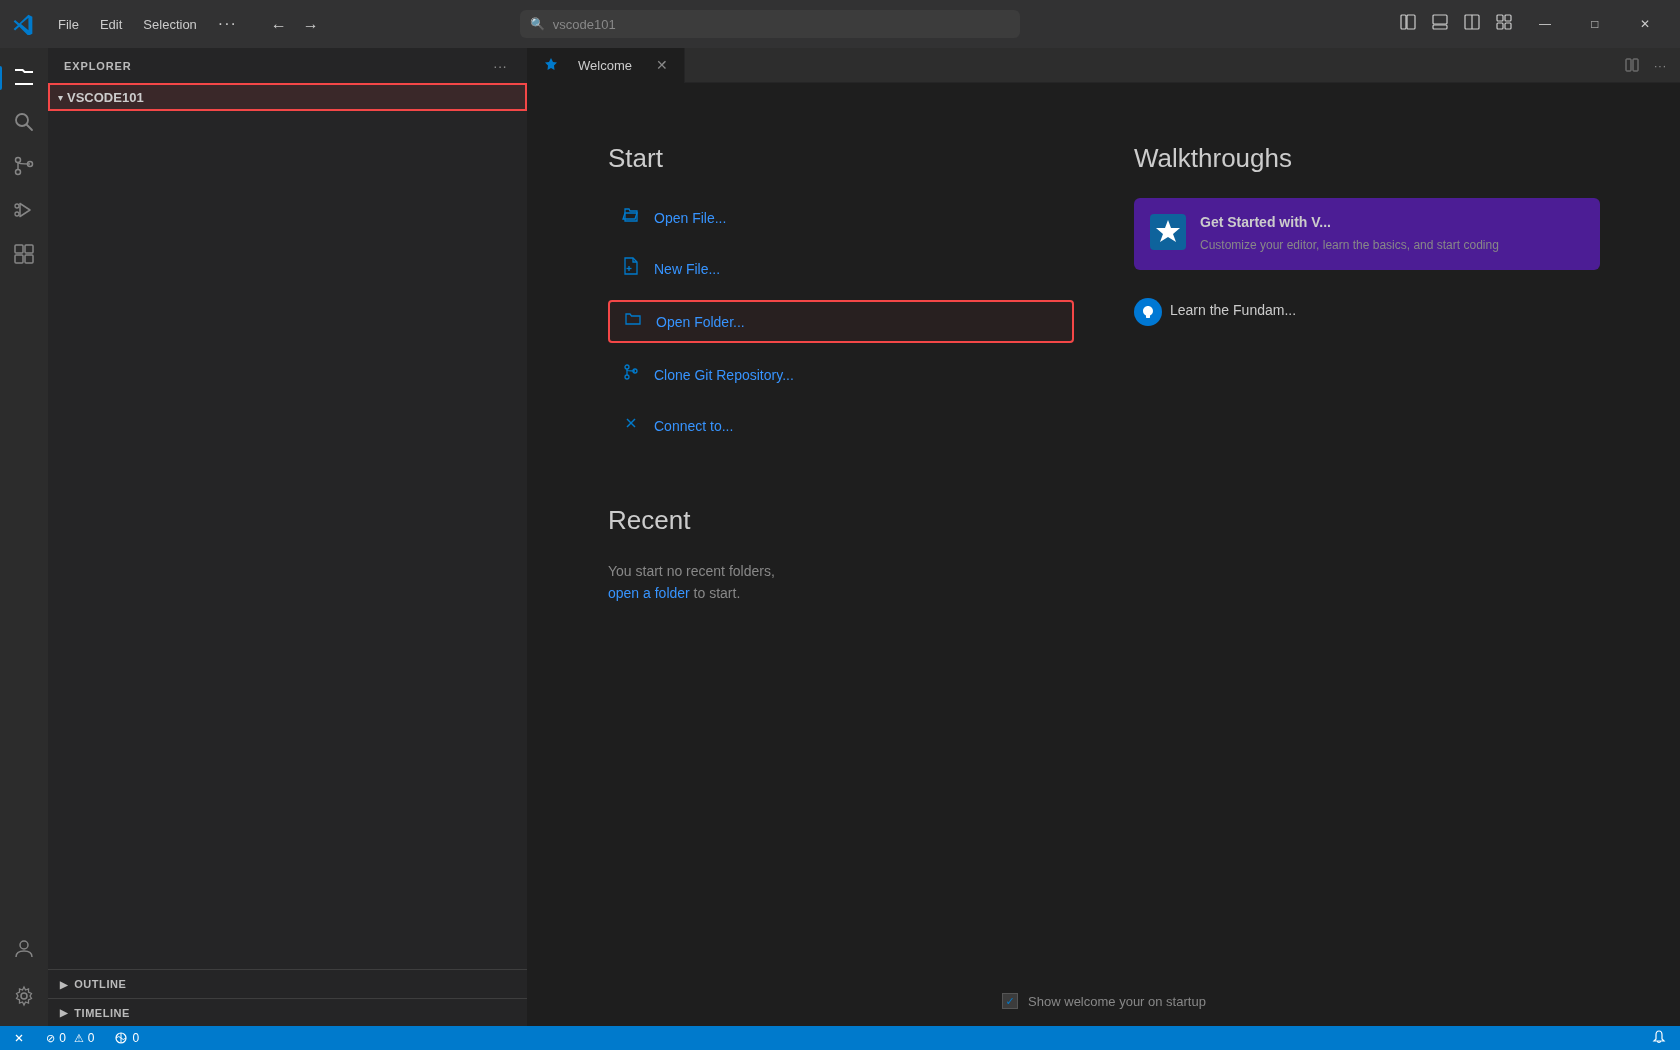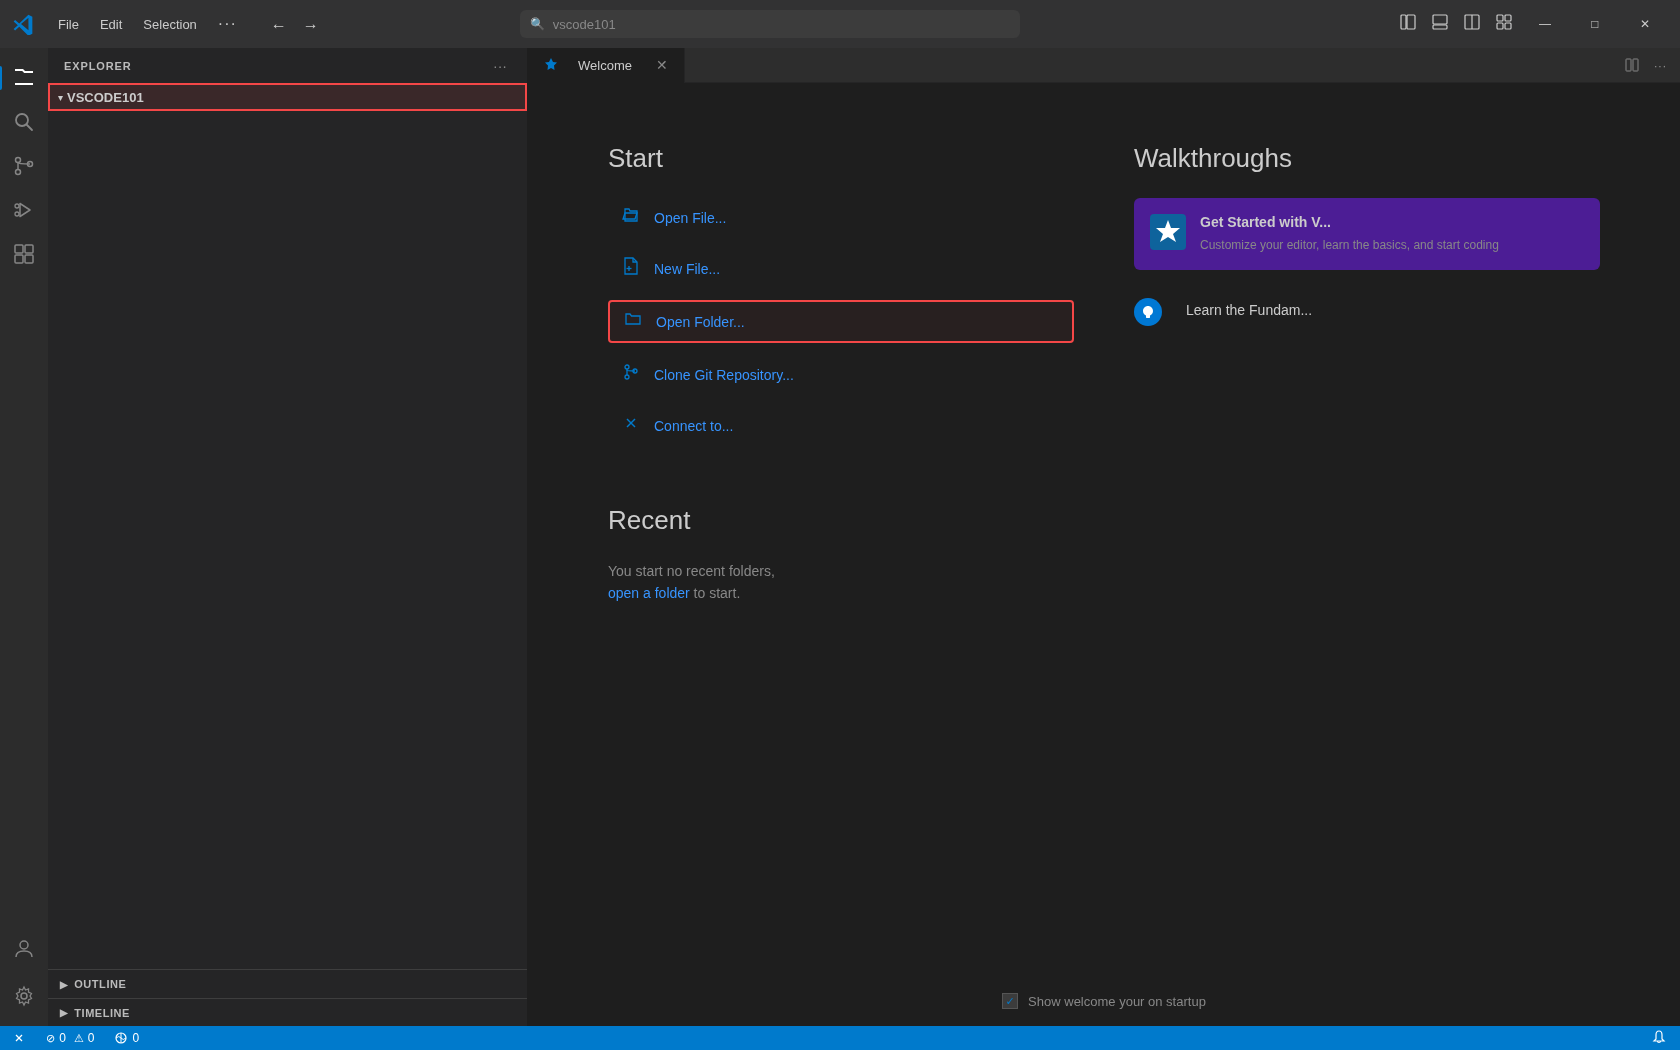--- a/index.html
+++ b/index.html
@@ -407,21 +407,21 @@
       align-items: center;
       justify-content: center;
       color: white;
       font-size: 14px;
       flex-shrink: 0;
       margin-top: 4px;
     }
 
     .walkthrough-learn {
       display: flex;
-      gap: 24px;
+      gap: 8px;
       align-items: center;
       padding: 12px 0;
     }
 
     .walkthrough-learn-text {
       color: #cccccc;
       font-size: 14px;
       font-weight: 400;
     }
 

